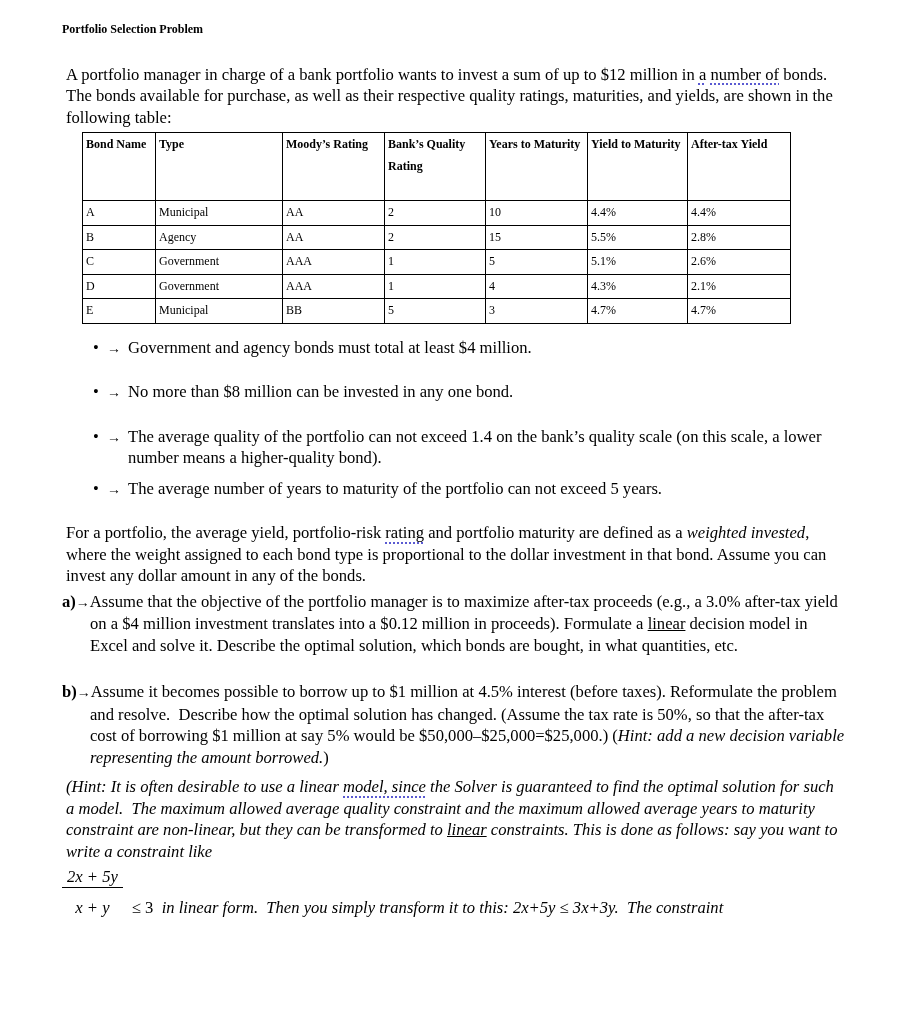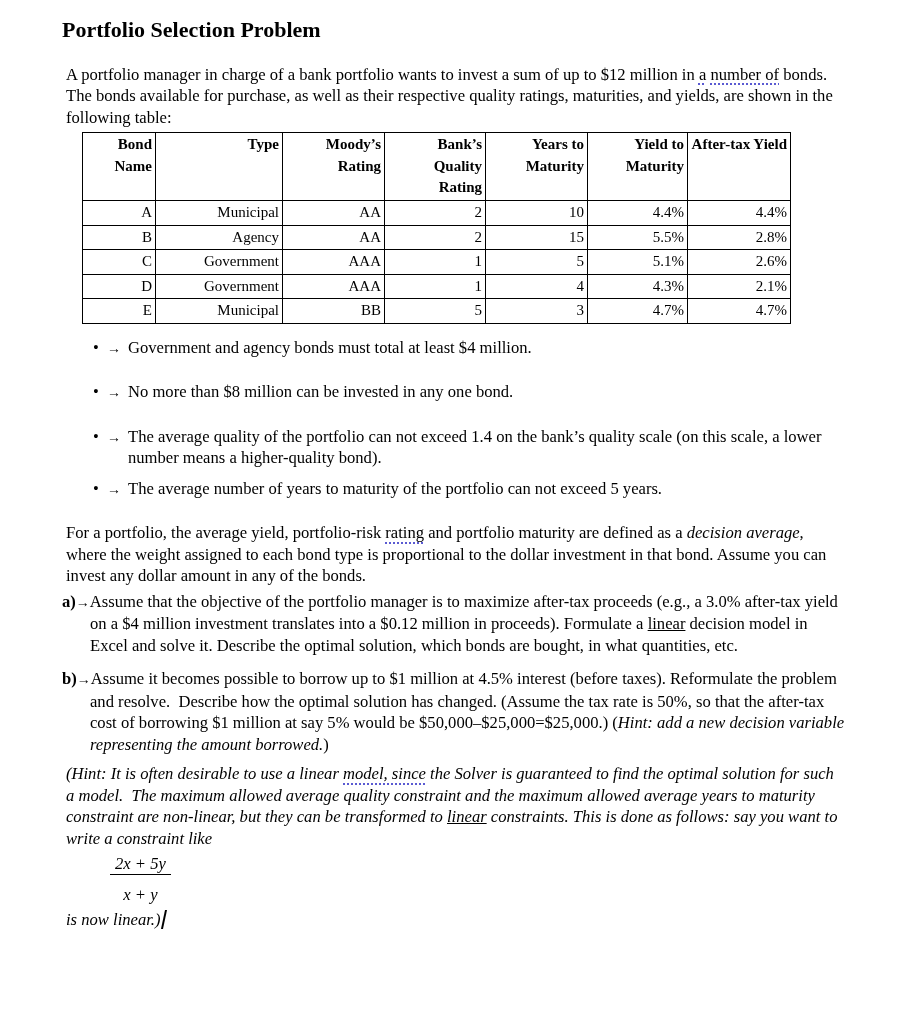--- a/index.html
+++ b/index.html
@@ -10,40 +10,40 @@
     color: #000;
     font-family: "Liberation Serif", serif;
     font-size: 16.6px;
     line-height: 21.5px;
     overflow: hidden;
   }
   .page { padding: 19px 60px 0 62px; }
 
   .doc-title {
     font-weight: bold;
-    font-size: 22px;
+    font-size: 12px;
     margin: 0 0 23px 0;
   }
   p.para { margin: 4px; white-space: pre-wrap; }
   .runs { white-space: pre-wrap; }
 
   .intro { margin-bottom: 8px; }
 
   
   table.bonds {
     border-collapse: collapse;
     table-layout: fixed;
     margin: 0 0 13px 20px;
     width: 708px;
   }
   table.bonds th, table.bonds td {
     border: 1.4px solid #000;
     padding: 1px 3px;
-    text-align: right;
-    font-size: 15px;
+    text-align: left;
+    font-size: 12px;
     line-height: 21.5px;
   }
   table.bonds th {
     font-weight: bold;
     vertical-align: top;
     height: 68px;
   }
   table.bonds td { height: 23px; }
 
   .policy-intro { margin-bottom: 21px; }
@@ -59,31 +59,30 @@
   .btext { flex: 1 1 auto; }
 
   .weighted { margin-bottom: 16px; }
 
   .hang {
     padding-left: 28px;
     text-indent: -28px;
     margin: 0;
     white-space: pre-wrap;
   }
-  .item-a { margin-bottom: 12px; }
+  .item-a { margin-bottom: 25px; }
   .item-b { margin-bottom: 8px; }
 
   .hint { font-style: italic; margin: 0; }
 
   .formula-line {
     display: flex;
     align-items: flex-end;
     margin-top: 3px;
     min-height: 46px;
-    margin-left: 48px;
   }
   .fraction {
     display: inline-block;
     text-align: center;
     font-style: italic;
     flex: 0 0 auto;
     margin-right: 9px;
   }
   .fraction .num {
     border-bottom: 1.5px solid #000;
@@ -212,30 +211,30 @@
     <span class="barrow">→</span>
     <span class="btext runs"><span>The average quality of the portfolio can not exceed 1.4 on the bank’s quality scale (on this scale, a lower number means a higher-quality bond).</span></span>
   </div>
 
   <div class="bullet">
     <span class="bmark">•</span>
     <span class="barrow">→</span>
     <span class="btext runs"><span>The average number of years to maturity of the portfolio can not exceed 5 years.</span></span>
   </div>
 
-  <p class="para weighted"><span>For a portfolio, the average yield, portfolio-risk </span><span class="sq">rating</span><span> and portfolio maturity are defined as a </span><span class="i">decision average</span><span>, where the weight assigned to each bond type is proportional to the dollar investment in that bond. Assume you can invest any dollar amount in any of the bonds.</span></p>
+  <p class="para weighted"><span>For a portfolio, the average yield, portfolio-risk </span><span class="sq">rating</span><span> and portfolio maturity are defined as a </span><span class="i">weighted invested</span><span>, where the weight assigned to each bond type is proportional to the dollar investment in that bond. Assume you can invest any dollar amount in any of the bonds.</span></p>
 
   <p class="hang item-a"><span class="b">a)</span><span class="ar">→</span><span>Assume that the objective of the portfolio manager is to maximize after-tax proceeds (e.g., a 3.0% after-tax yield on a $4 million investment translates into a $0.12 million in proceeds). Formulate a </span><span class="u">linear</span><span> decision model in Excel and solve it. Describe the optimal solution, which bonds are bought, in what quantities, etc.</span></p>
 
   <p class="hang item-b"><span class="b">b)</span><span class="ar">→</span><span>Assume it becomes possible to borrow up to $1 million at 4.5% interest (before taxes). Reformulate the problem and resolve.  Describe how the optimal solution has changed. (Assume the tax rate is 50%, so that the after-tax cost of borrowing $1 million at say 5% would be $50,000–$25,000=$25,000.) (</span><span class="i">Hint: add a new decision variable representing the amount borrowed.</span><span>)</span></p>
 
   <p class="para hint"><span class="i">(Hint: It is often desirable to use a linear </span><span class="i sq">model, since</span><span class="i"> the Solver is guaranteed to find the optimal solution for such a model.  The maximum allowed average quality constraint and the maximum allowed average years to maturity constraint are non-linear, but they can be transformed to </span><span class="i u">linear</span><span class="i"> constraints. This is done as follows: say you want to write a constraint like</span></p>
 
   <div class="formula-line">
     <span class="fraction">
       <span class="num">2x + 5y</span>
       <span class="den" style="display:block">x + y</span>
     </span>
-  </div>
-
-  <p class="para closing-line"><span class="runs"><span class="i">is now linear.)</span></span><span class="caret"></span></p>
+    <span class="formula-rest runs"><span>≤ 3  </span><span class="i">in linear form.  Then you simply transform it to this: 2x+5y ≤ 3x+3y.  The constraint</span></span>
+  </div>
+
 
 </div>
 
 </body></html>

